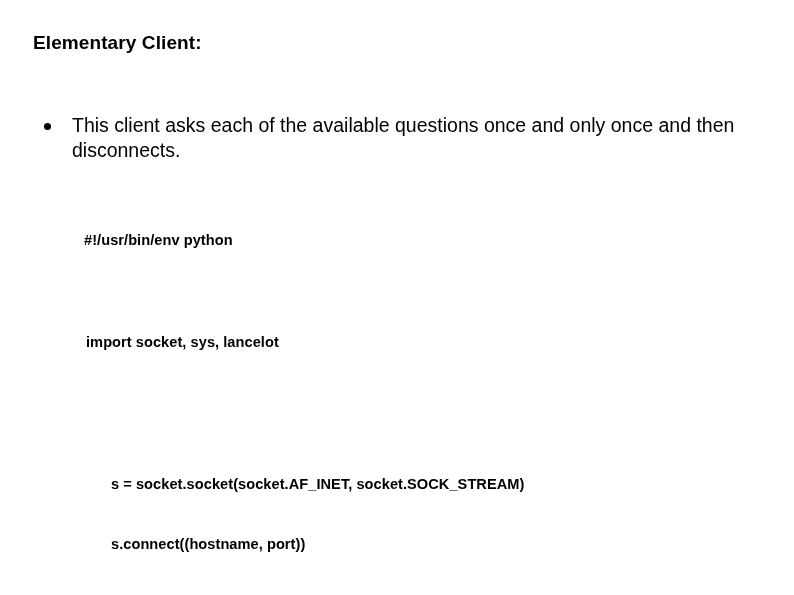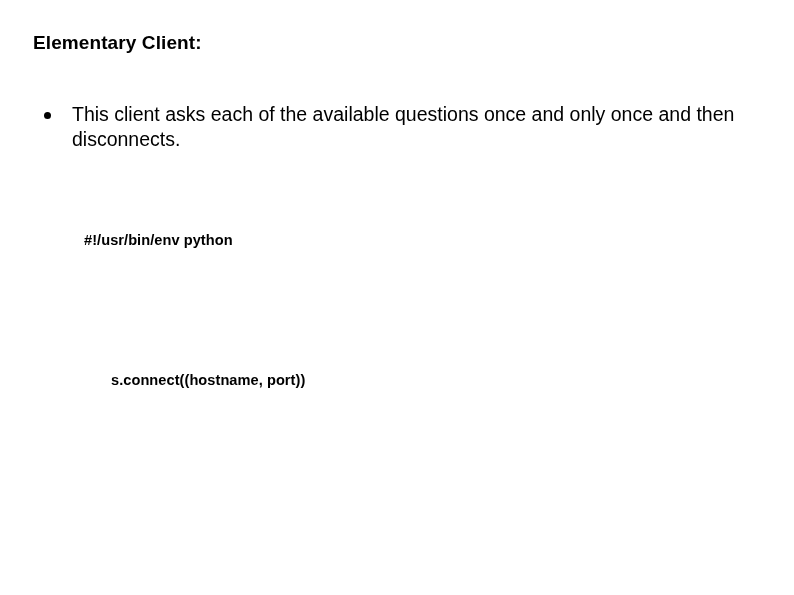--- a/index.html
+++ b/index.html
@@ -32,21 +32,21 @@
     font-weight: bold;
     letter-spacing: 0.1px;
     line-height: 22px;
     white-space: nowrap;
   }
 
   
   .bullet-list {
     position: absolute;
     left: 40px;
-    top: 102px;
+    top: 113px;
     width: 710px;
   }
   .bullet-item {
     position: relative;
     padding-left: 32px;
     font-size: 19.5px;
     line-height: 25px;
     font-weight: normal;
   }
   .bullet-marker {
@@ -74,20 +74,21 @@
     line-height: 20px;
     letter-spacing: 0.05px;
     white-space: pre;
   }
   .code-line {
     white-space: pre;
     min-height: 20px;
   }
   .code-shebang {
     margin-left: 0px;
+    margin-bottom: 22px;
   }
   .code-import {
     margin-left: 2px;
     margin-bottom: 22px;
   }
   .code-body {
     margin-left: 14px;
   }
   .code-indent {
     padding-left: 13px;
@@ -104,22 +105,24 @@
     <div class="bullet-item">
       <span class="bullet-marker"></span>
       <span class="bullet-text">This client asks each of the available questions once and only once and then disconnects.</span>
     </div>
   </div>
 
   <div class="code-block">
 
     <div class="code-line code-shebang">#!/usr/bin/env python</div>
 
+    <div class="code-line code-import">import socket, sys, lancelot</div>
 
     <div class="code-body">
+      <div class="code-line code-indent">s = socket.socket(socket.AF_INET, socket.SOCK_STREAM)</div>
       <div class="code-line code-indent">s.connect((hostname, port))</div>
       
       
       
       
       
       
       
       
       

